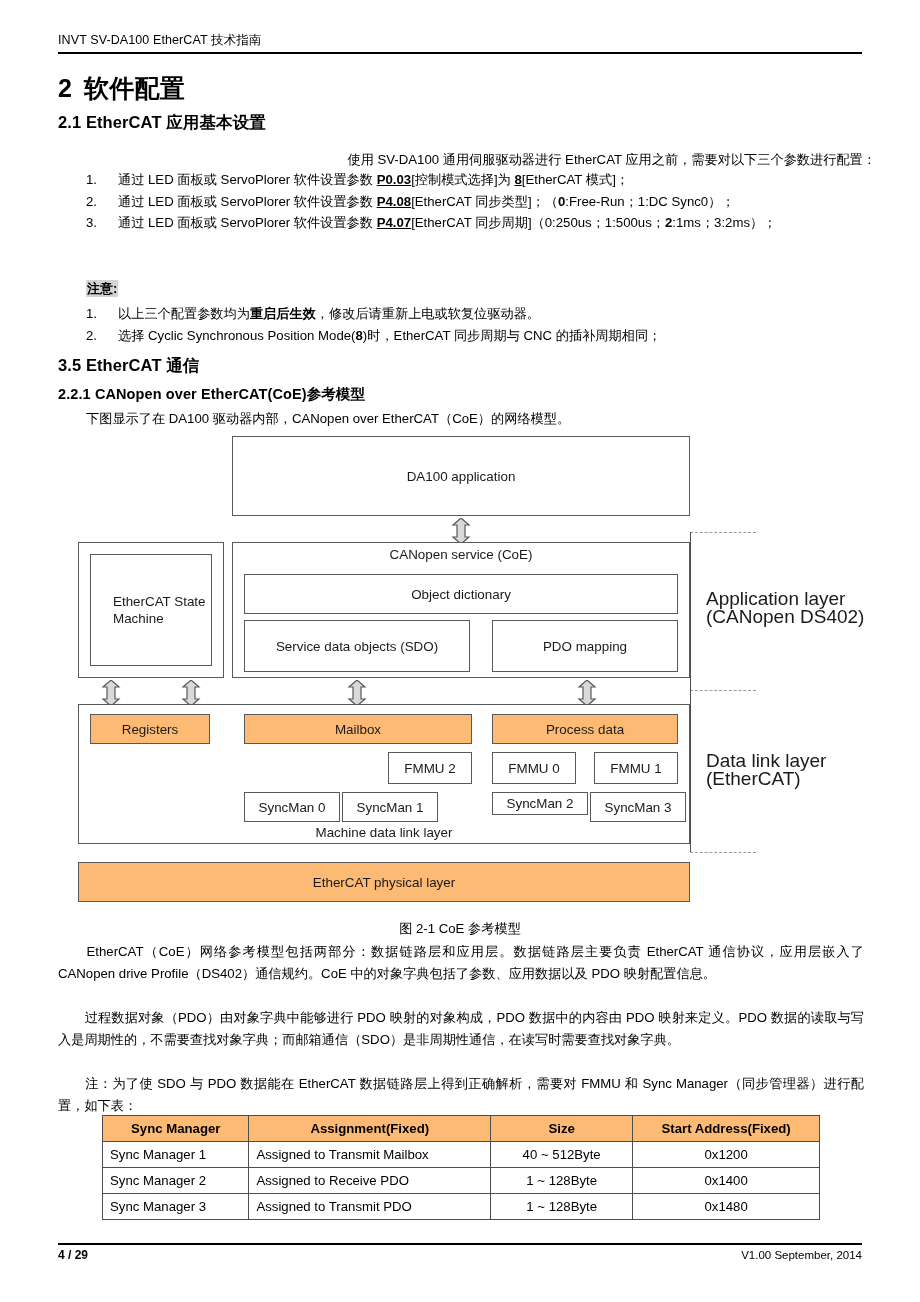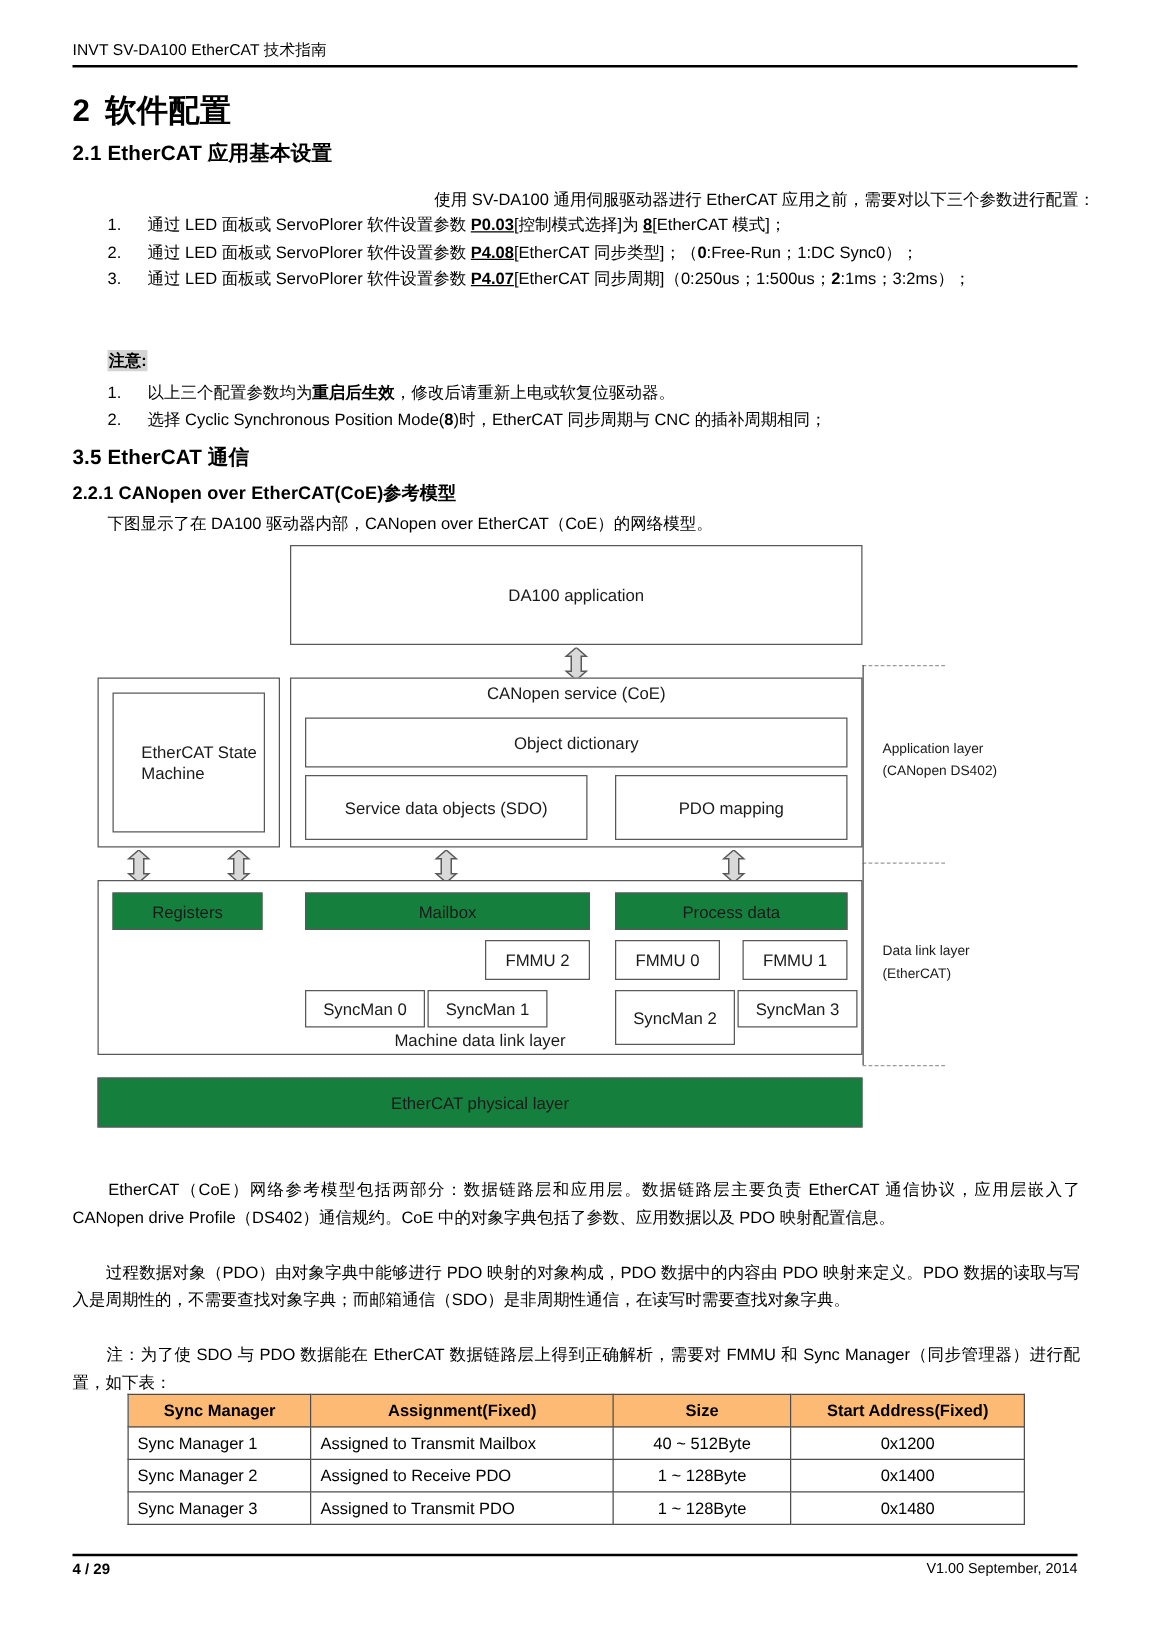--- a/index.html
+++ b/index.html
@@ -136,24 +136,24 @@
     background: #ffffff;
     font-size: 13.4px;
     color: #1a1a1a;
     display: flex;
     align-items: center;
     justify-content: center;
     text-align: center;
     line-height: 17px;
   }
   .dbox.thin { border-width: 1.3px; }
-  .dbox.grayfill { background: #15803d; }
+  .dbox.grayfill { background: #fdba74; }
   .dlabel {
     position: absolute;
-    font-size: 11px;
+    font-size: 19px;
     line-height: 18px;
     color: #1a1a1a;
     white-space: pre-line;
   }
   .dashline {
     position: absolute;
     border-top: 1.4px dashed #9a9a9a;
     height: 0;
   }
 
@@ -341,36 +341,37 @@
     <div class="dbox thin grayfill" style="left:12px; top:282px; width:120px; height:30px;">Registers</div>
     <div class="dbox thin grayfill" style="left:166px; top:282px; width:228px; height:30px;">Mailbox</div>
     <div class="dbox thin grayfill" style="left:414px; top:282px; width:186px; height:30px;">Process data</div>
 
     <div class="dbox thin" style="left:310px; top:320px; width:84px; height:32px;">FMMU 2</div>
     <div class="dbox thin" style="left:414px; top:320px; width:84px; height:32px;">FMMU 0</div>
     <div class="dbox thin" style="left:516px; top:320px; width:84px; height:32px;">FMMU 1</div>
 
     <div class="dbox thin" style="left:166px; top:360px; width:96px; height:30px;">SyncMan 0</div>
     <div class="dbox thin" style="left:264px; top:360px; width:96px; height:30px;">SyncMan 1</div>
-    <div class="dbox thin" style="left:414px; top:360px; width:96px; height:44px;">SyncMan 2</div>
+    <div class="dbox thin" style="left:414px; top:360px; width:96px; height:23px;">SyncMan 2</div>
     <div class="dbox thin" style="left:512px; top:360px; width:96px; height:30px;">SyncMan 3</div>
 
     <div class="dashline" style="left:612px; top:420px; width:66px;"></div>
 
     <div class="dbox grayfill" style="left:0px; top:430px; width:612px; height:40px;">EtherCAT physical layer</div>
 
     <div class="dlabel" style="left:628px; top:158px;">Application layer
 (CANopen DS402)</div>
     <div class="dlabel" style="left:628px; top:320px;">Data link layer
 (EtherCAT)</div>
 
     <div style="position:absolute; left:612px; top:100px; width:0; height:158px; border-left:1.5px solid #4d4d4d;"></div>
     <div style="position:absolute; left:612px; top:258px; width:0; height:162px; border-left:1.5px solid #4d4d4d;"></div>
   </div>
 
+  <div class="figcap">图 2-1 CoE 参考模型</div>
 
   <div class="para p1">　　EtherCAT（CoE）网络参考模型包括两部分：数据链路层和应用层。数据链路层主要负责 EtherCAT 通信协议，应用层嵌入了 CANopen drive Profile（DS402）通信规约。CoE 中的对象字典包括了参数、应用数据以及 PDO 映射配置信息。</div>
   <div class="para p2">　　过程数据对象（PDO）由对象字典中能够进行 PDO 映射的对象构成，PDO 数据中的内容由 PDO 映射来定义。PDO 数据的读取与写入是周期性的，不需要查找对象字典；而邮箱通信（SDO）是非周期性通信，在读写时需要查找对象字典。</div>
   <div class="para p3">　　注：为了使 SDO 与 PDO 数据能在 EtherCAT 数据链路层上得到正确解析，需要对 FMMU 和 Sync Manager（同步管理器）进行配置，如下表：</div>
 
   <table class="tbl">
     <thead>
       <tr>
         <th>Sync Manager</th>
         <th>Assignment(Fixed)</th>

